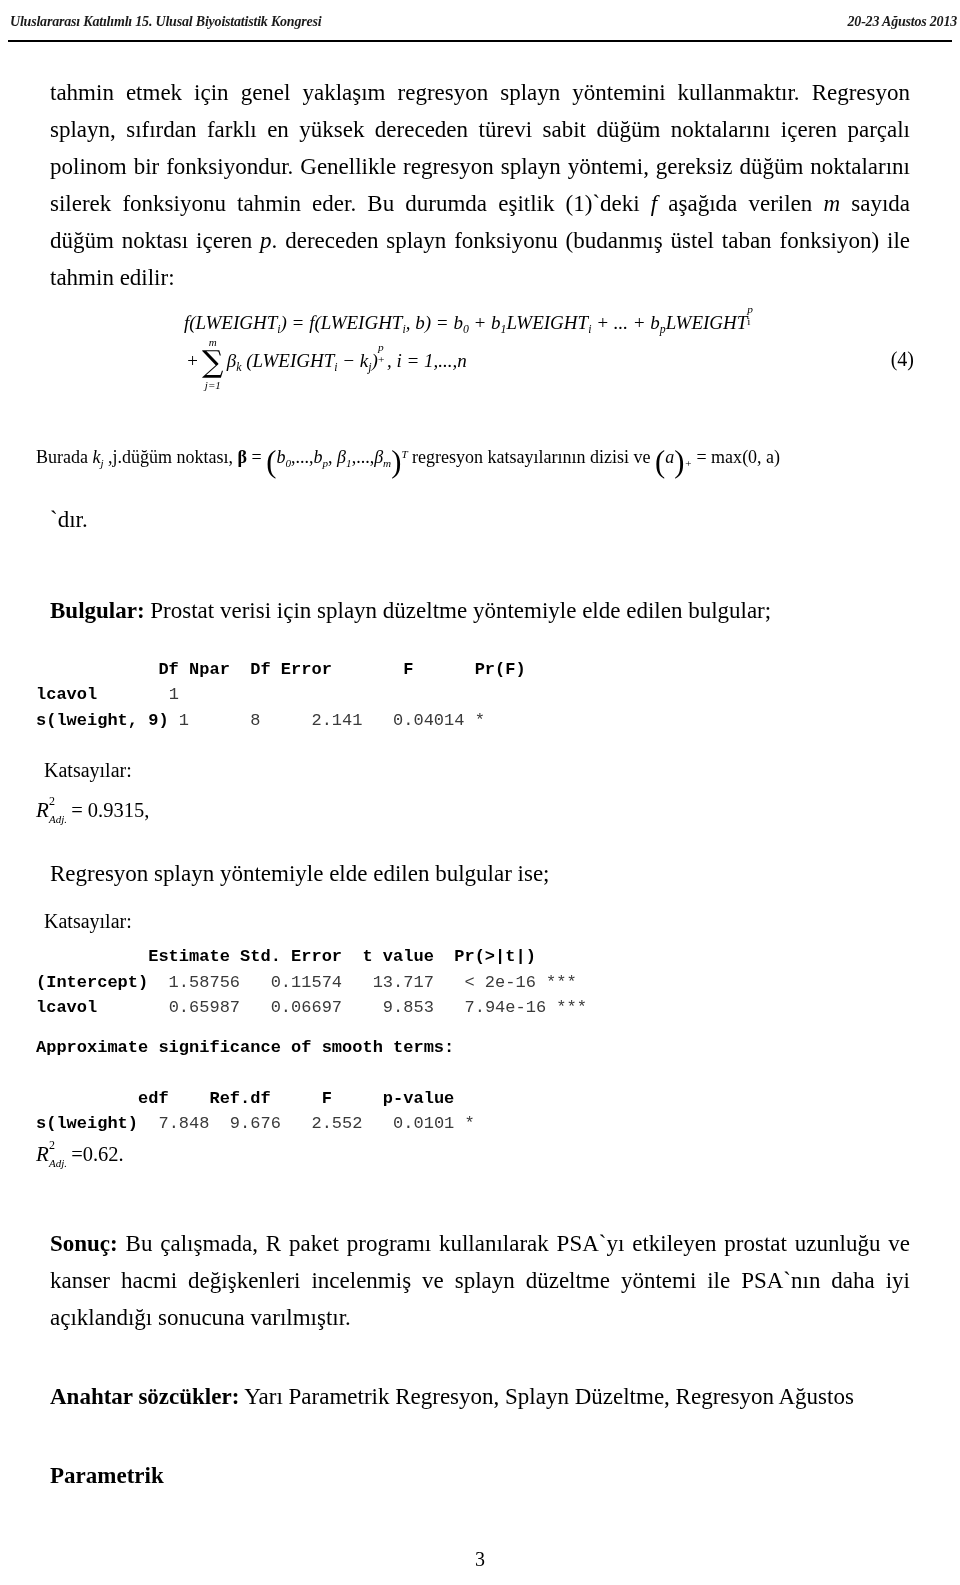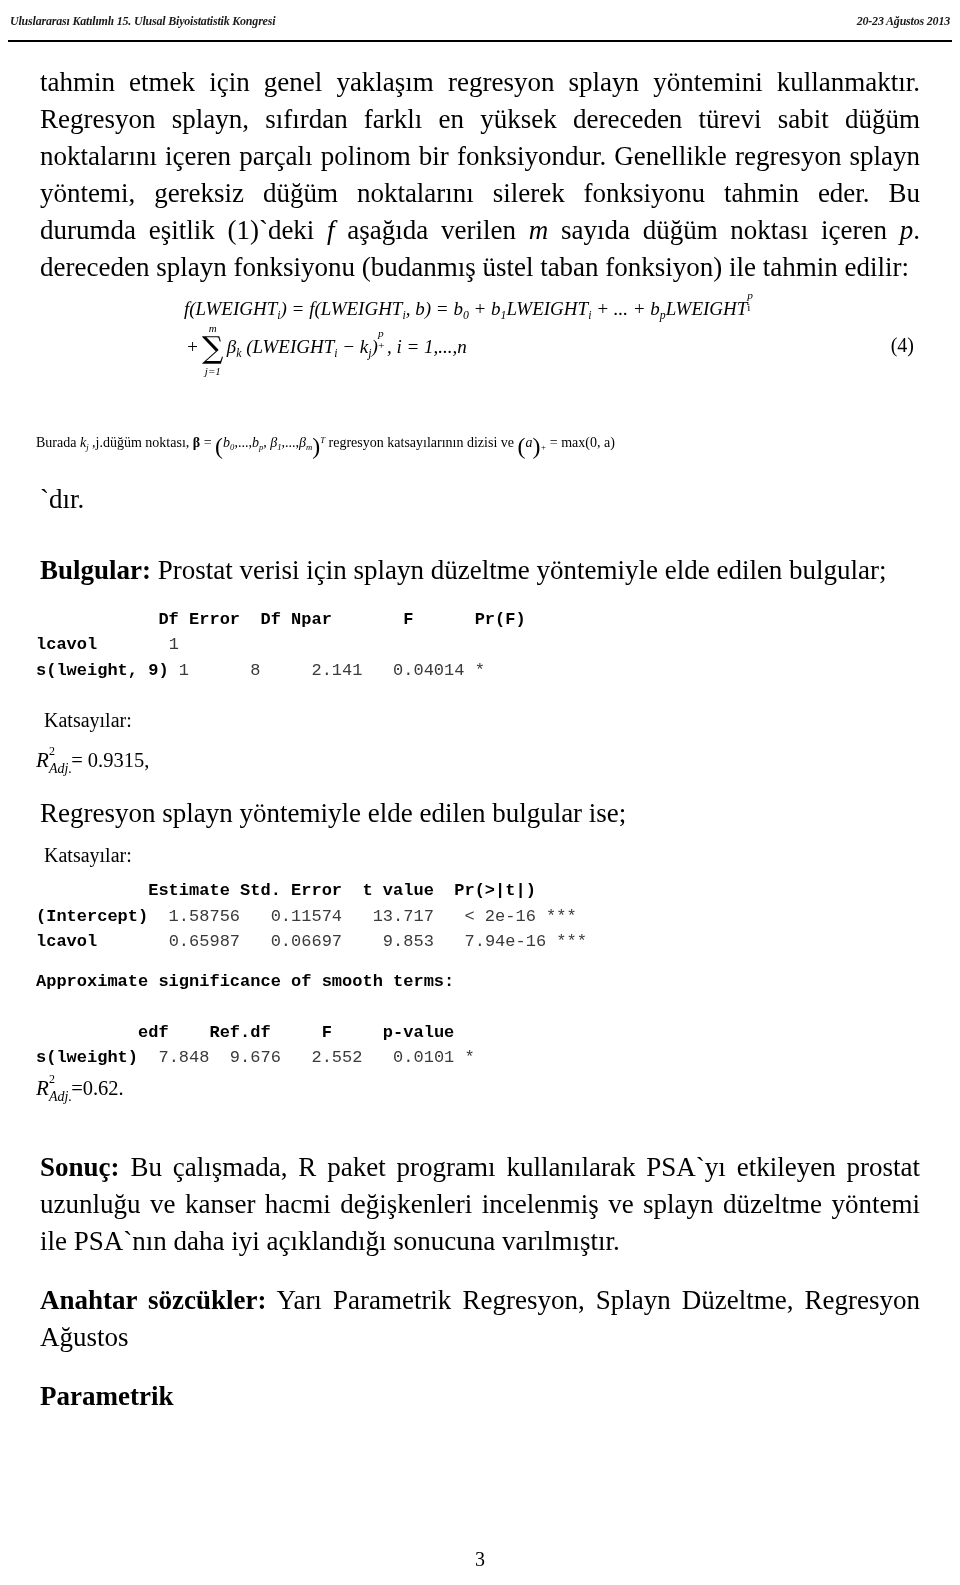--- a/index.html
+++ b/index.html
@@ -14,25 +14,25 @@
     font-family: "Liberation Serif", "DejaVu Serif", serif;
     color: #000000;
     overflow: hidden;
   }
 
   
   .page-header {
     position: absolute;
     top: 14px;
     left: 8px;
-    right: 8px;
+    right: 1px;
     height: 26px;
     font-style: italic;
     font-weight: bold;
-    font-size: 12px;
+    font-size: 14px;
     letter-spacing: -0.2px;
     color: #1a1a1a;
   }
   .page-header .hdr-left  { position: absolute; left: 2px;  top: 0; white-space: nowrap; }
   .page-header .hdr-right { position: absolute; right: 2px; top: 0; white-space: nowrap; }
   .header-rule {
     position: absolute;
     top: 40px;
     left: 8px;
     right: 8px;
@@ -42,22 +42,22 @@
 
   
   .content {
     position: absolute;
     left: 36px;
     top: 60px;
     width: 888px;
   }
 
   p.body {
-    margin: 4px;
-    font-size: 27px;
+    margin: 14px;
+    font-size: 23px;
     line-height: 37px;
     text-align: justify;
     text-justify: inter-word;
     font-family: Liberation Serif, serif;
   }
   .it { font-style: italic; }
   .bold { font-weight: bold; }
 
   
   .equation-block {
@@ -108,21 +108,21 @@
     display: inline-block;
     position: relative;
     width: 9px;
     height: 1em;
     vertical-align: baseline;
   }
   .subsup .sp { position: absolute; left: 0; top: -0.62em; font-size: 0.60em; font-style: italic; }
   .subsup .sb { position: absolute; left: 0; top: 0.42em;  font-size: 0.60em; font-style: normal; }
 
   
-  .burada { margin-top: 24px; font-size: 14px; line-height: 40px; }
+  .burada { margin-top: 24px; font-size: 18px; line-height: 40px; }
   .burada .vec-paren { font-size: 1.7em; font-style: normal; vertical-align: -0.3em; line-height: 0.7; }
 
   
   pre.code {
     margin: 0;
     font-family: "Liberation Mono", "DejaVu Sans Mono", monospace;
     font-size: 17px;
     line-height: 25.5px;
     white-space: pre;
     color: #3a3a3a;
@@ -144,21 +144,21 @@
   }
   .r2sym {
     display: inline-block;
     position: relative;
     font-style: italic;
     font-family: "Liberation Serif", serif;
     font-size: 21px;
     width: 30px;
   }
   .r2sym .r2sup { position: absolute; left: 13px; top: -9px; font-size: 12px; font-style: normal; }
-  .r2sym .r2sub { position: absolute; left: 13px; top: 9px;  font-size: 14px; font-style: italic; }
+  .r2sym .r2sub { position: absolute; left: 13px; top: 9px;  font-size: 11px; font-style: italic; }
 
   
   .page-number {
     position: absolute;
     left: 0; right: 0;
     bottom: 14px;
     text-align: center;
     font-size: 20px;
     font-family: "Liberation Serif", serif;
   }
@@ -192,21 +192,21 @@
   <p class="burada"><span>Burada </span><span class="it">k</span><sub class="m">j</sub><span> ,j.düğüm noktası, </span><span class="bold">β</span><span> = </span><span class="vec-paren">(</span><span class="it">b</span><sub class="m">0</sub><span>,...,</span><span class="it">b</span><sub class="m">p</sub><span>, </span><span class="it">β</span><sub class="m">1</sub><span>,...,</span><span class="it">β</span><sub class="m">m</sub><span class="vec-paren">)</span><sup class="m">T</sup><span> regresyon katsayılarının dizisi ve </span><span class="vec-paren">(</span><span class="it">a</span><span class="vec-paren">)</span><sub class="m">+</sub><span> = max</span><span>(0, a)</span></p>
 
   <p class="body">`dır.</p>
 
   <div class="spacer-md"></div>
 
   <p class="body"><span class="bold">Bulgular:</span><span> Prostat verisi için splayn düzeltme yöntemiyle elde edilen bulgular;</span></p>
 
   <div class="spacer-sm"></div>
 
-  <pre class="code"><b>            Df Error  Df Npar       F      Pr(F)</b>
+  <pre class="code"><b>            Df Npar  Df Error       F      Pr(F)</b>
 <b>lcavol</b>       1
 <b>s(lweight, 9)</b> 1      8     2.141   0.04014 *</pre>
 
   <div class="spacer-sm"></div>
 
   <p class="section-label">Katsayılar:</p>
 
 
   <p class="r2line"><span class="r2sym"><span>R</span><span class="r2sup">2</span><span class="r2sub">Adj.</span></span> <span>= 0.9315,</span></p>
 

